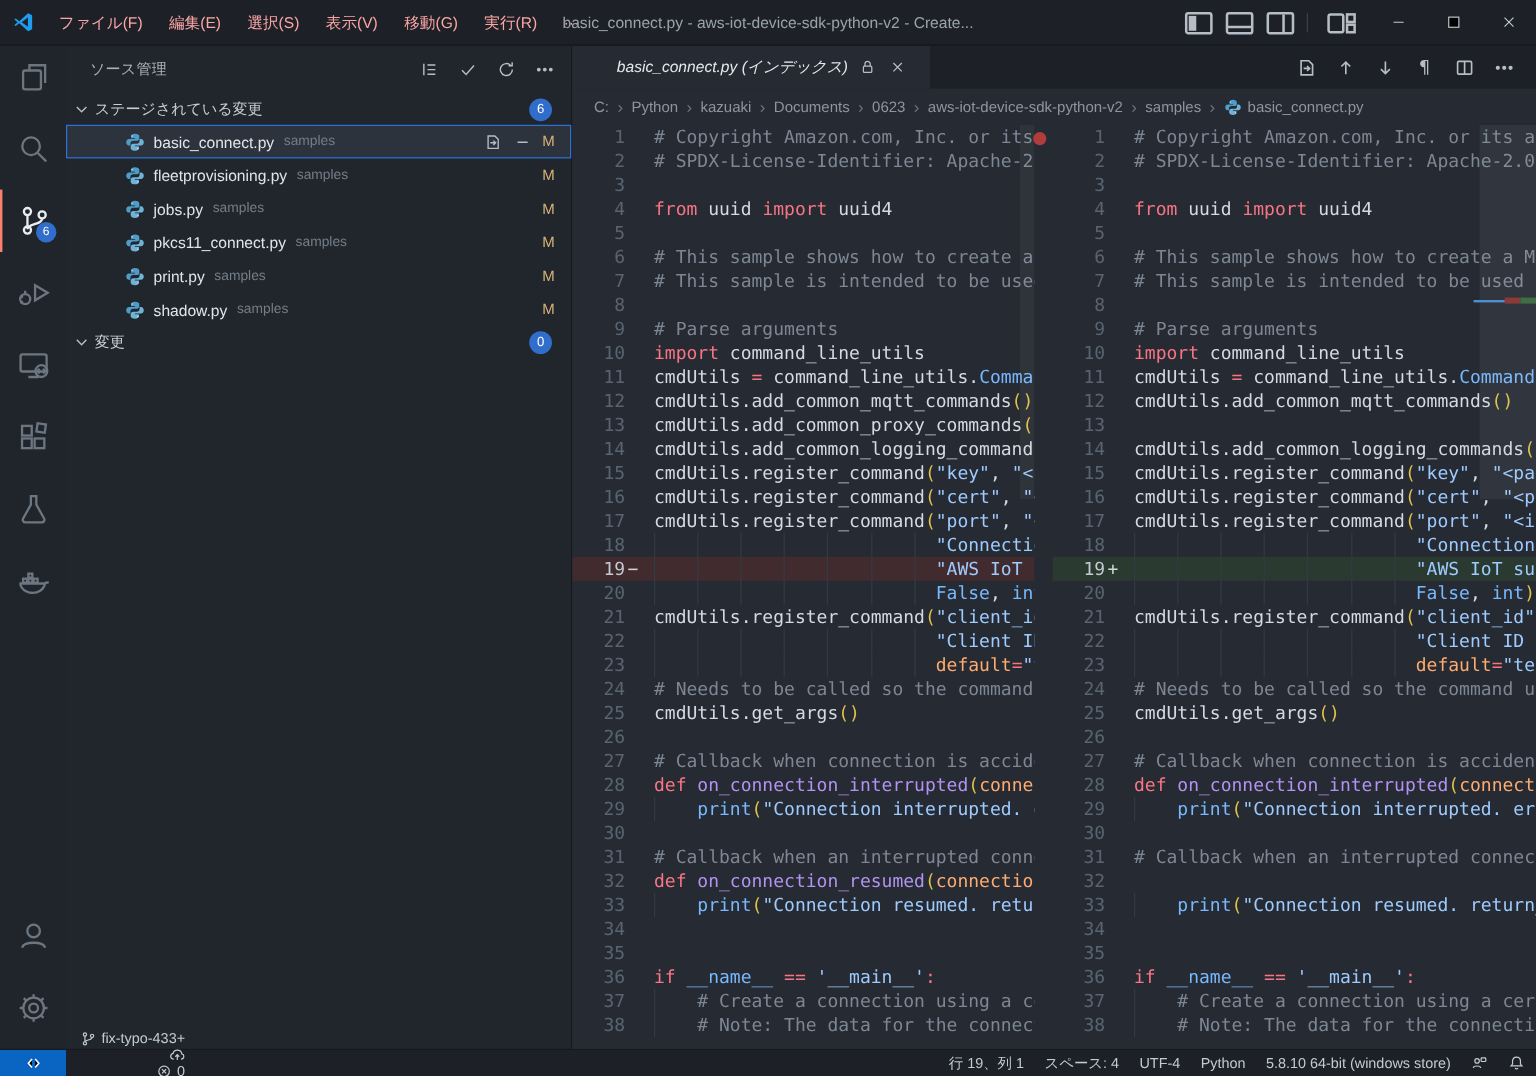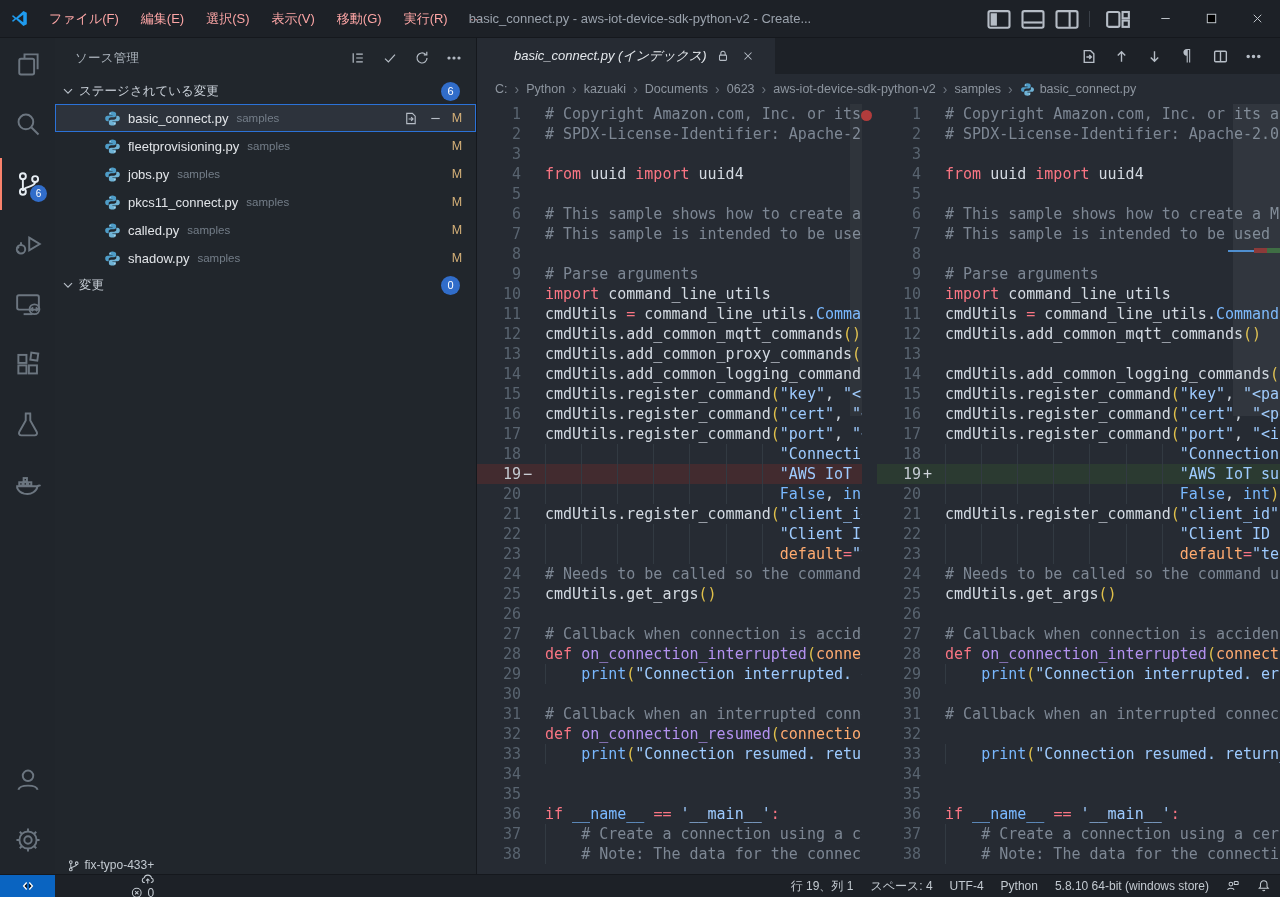--- a/index.html
+++ b/index.html
@@ -378,21 +378,21 @@
         </div>
         <div class="file-row">
           <span class="ic py">
             <svg viewBox="0 0 16 16">
               <path fill="#4e9cc7" stroke="none" d="M7.9 1.3c-1.9 0-3 .9-3 2.1v1.5h3.2v.6H3.3C2 5.5 1.1 6.6 1.1 8s.9 2.5 2.2 2.5h1.1V8.9c0-1.2 1-2.1 2.2-2.1h2.9c1 0 1.9-.8 1.9-1.9V3.4c0-1.2-1.3-2.1-3.5-2.1z"></path>
               <path fill="#6fb3d6" stroke="none" d="M8.1 14.7c1.9 0 3-.9 3-2.1v-1.5H7.9v-.6h4.8c1.3 0 2.2-1.1 2.2-2.5s-.9-2.5-2.2-2.5h-1.1v1.6c0 1.2-1 2.1-2.2 2.1H6.5c-1 0-1.9.8-1.9 1.9v1.5c0 1.2 1.3 2.1 3.5 2.1z"></path>
               <circle cx="5.7" cy="3.1" r=".55" fill="#dfeef7" stroke="none"></circle>
               <circle cx="10.3" cy="12.9" r=".55" fill="#dfeef7" stroke="none"></circle>
             </svg>
           </span>
-          <span class="fname">called.py</span>
+          <span class="fname">print.py</span>
           <span class="fdesc">samples</span>
           <span class="fstatus">M</span>
         </div>
         <div class="file-row">
           <span class="ic py">
             <svg viewBox="0 0 16 16">
               <path fill="#4e9cc7" stroke="none" d="M7.9 1.3c-1.9 0-3 .9-3 2.1v1.5h3.2v.6H3.3C2 5.5 1.1 6.6 1.1 8s.9 2.5 2.2 2.5h1.1V8.9c0-1.2 1-2.1 2.2-2.1h2.9c1 0 1.9-.8 1.9-1.9V3.4c0-1.2-1.3-2.1-3.5-2.1z"></path>
               <path fill="#6fb3d6" stroke="none" d="M8.1 14.7c1.9 0 3-.9 3-2.1v-1.5H7.9v-.6h4.8c1.3 0 2.2-1.1 2.2-2.5s-.9-2.5-2.2-2.5h-1.1v1.6c0 1.2-1 2.1-2.2 2.1H6.5c-1 0-1.9.8-1.9 1.9v1.5c0 1.2 1.3 2.1 3.5 2.1z"></path>
               <circle cx="5.7" cy="3.1" r=".55" fill="#dfeef7" stroke="none"></circle>
               <circle cx="10.3" cy="12.9" r=".55" fill="#dfeef7" stroke="none"></circle>

